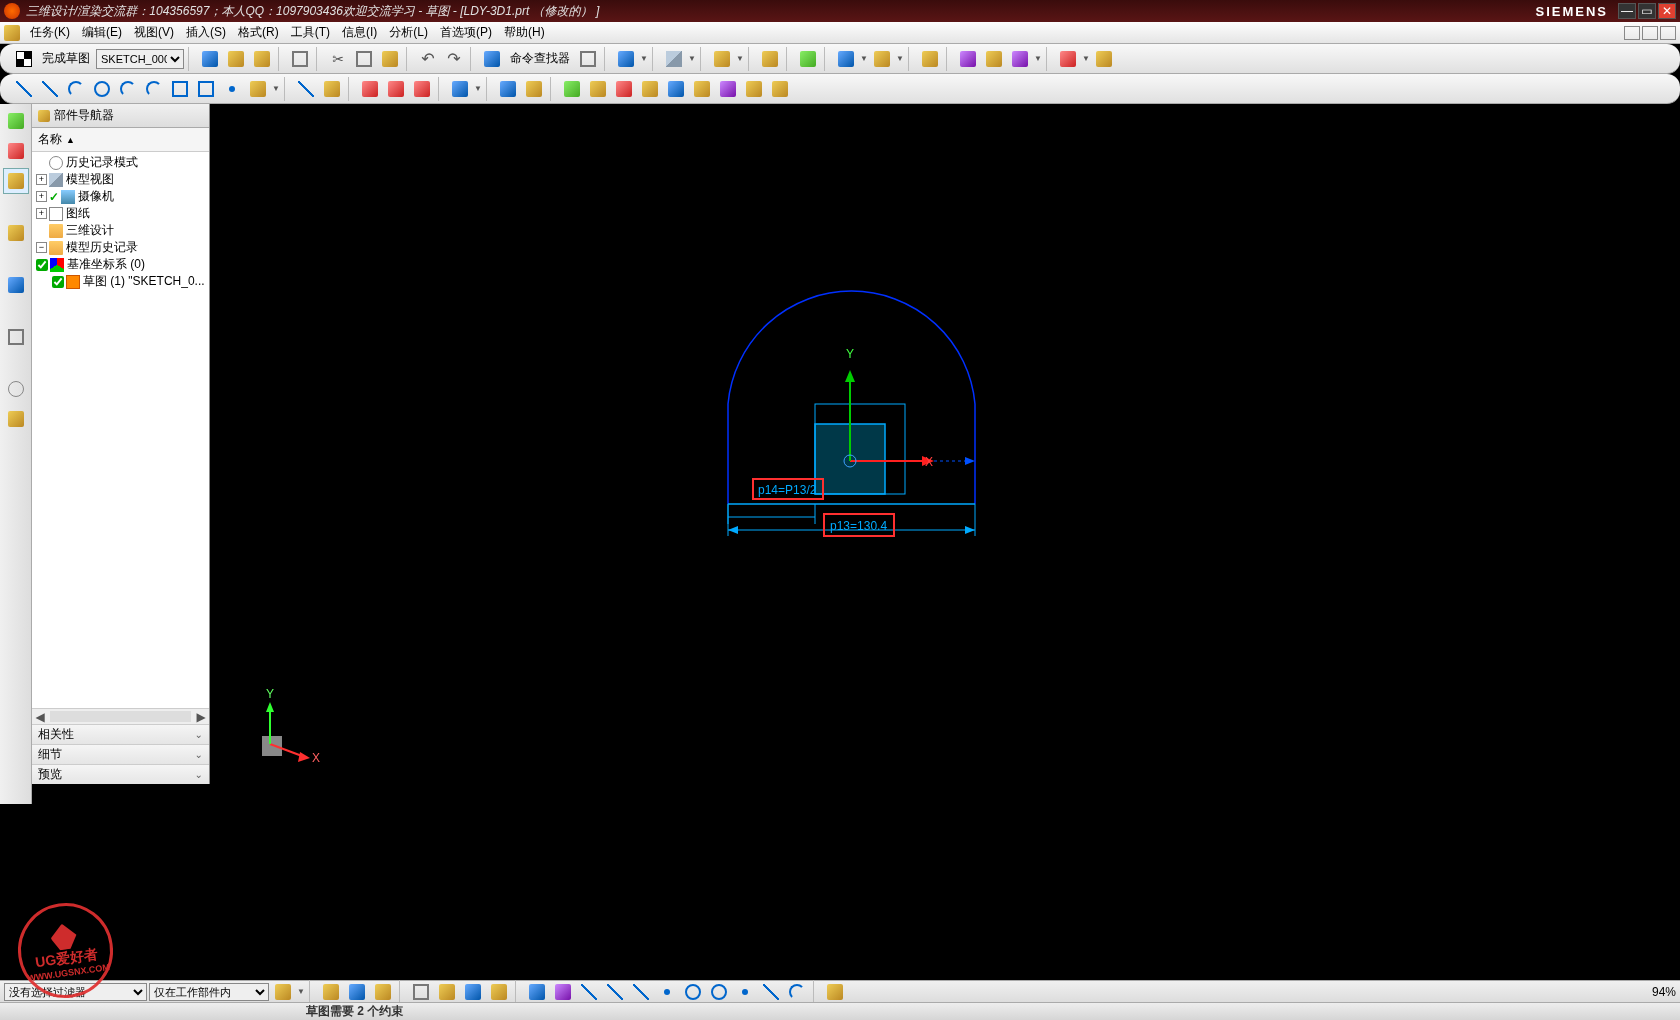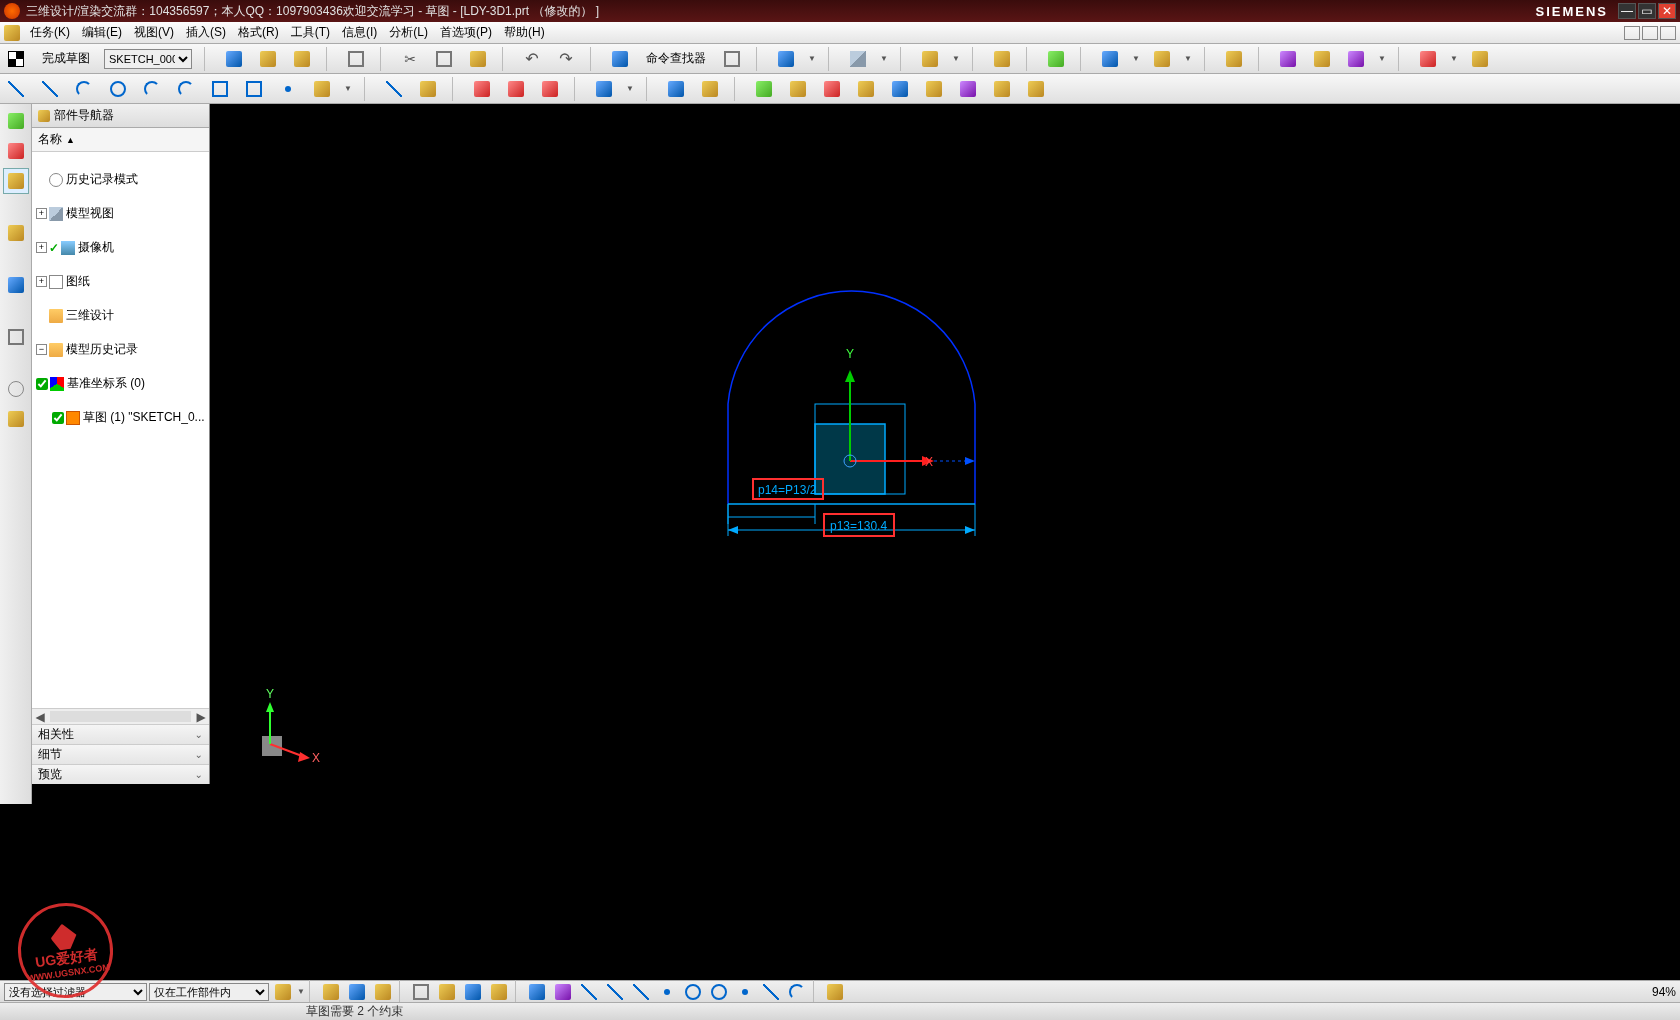--- a/index.html
+++ b/index.html
@@ -1,33 +1,33 @@
 <!DOCTYPE html>
 <html><head>
 <meta charset="utf-8">
 <style>
 * { margin: 0; padding: 0; box-sizing: border-box; font-family: "Microsoft YaHei", SimSun, Arial, sans-serif; font-size: 12px; }
 body { background: #000; overflow: hidden; width: 1680px; height: 1020px; position: relative; }
 
 
 .title-bar { background: linear-gradient(to bottom, #3a0c0c, #5a1515); height: 22px; display: flex; align-items: center; color: #fff; padding: 0 4px; }
 .title-bar .app-icon { width: 16px; height: 16px; background: radial-gradient(circle, #ff6b00, #cc3300); border-radius: 50%; margin-right: 6px; }
-.title-bar .title-text { flex: 1; color: #e0e0e0; font-size: 12px; }
+.title-bar .title-text { flex: 1; color: #e0e0e0; font-size: 12px; font-style: italic; }
 .title-bar .brand { color: #fff; font-weight: bold; letter-spacing: 2px; margin-right: 8px; font-size: 13px; }
 .title-bar .win-btn { width: 18px; height: 16px; margin-left: 2px; display: flex; align-items: center; justify-content: center; cursor: pointer; color: #fff; border: 1px solid #555; background: #333; }
 .title-bar .close-btn { background: #e04030; }
 
 
 .menu-bar { background: linear-gradient(to bottom, #fdfdfd, #e5e5e5); height: 22px; display: flex; align-items: center; padding: 0 4px; border-bottom: 1px solid #aaa; }
 .menu-bar .mitem { padding: 2px 6px; color: #000; cursor: pointer; }
 .menu-bar .spacer { flex: 1; }
 .menu-bar .mdi-btn { width: 16px; height: 14px; border: 1px solid #888; margin-left: 2px; cursor: pointer; }
 
 
-.toolbar-row { background: linear-gradient(to bottom, #f8f8f8, #e0e0e0); height: 30px; display: flex; align-items: center; padding: 2px 4px; border-bottom: 1px solid #aaa; gap: 10px; }
+.toolbar-row { background: linear-gradient(to bottom, #f8f8f8, #e0e0e0); height: 30px; display: flex; align-items: center; padding: 2px 12px; border-bottom: 1px solid #aaa; gap: 2px; border-radius: 13px; }
 .tb-btn { width: 24px; height: 24px; display: flex; align-items: center; justify-content: center; cursor: pointer; position: relative; border: 1px solid transparent; }
 .tb-sep { width: 6px; height: 24px; border-left: 1px solid #bbb; margin: 0 2px; }
 .tb-dd { width: 8px; font-size: 8px; color: #555; }
 .tb-label { color: #000; padding: 0 4px; }
 .sketch-select { height: 20px; width: 88px; font-size: 11px; border: 1px solid #888; }
 
 
 .ico { width: 16px; height: 16px; display: inline-block; }
 .ico-flag { background: repeating-conic-gradient(#000 0 25%, #fff 0 50%); border: 1px solid #000; }
 .ico-box { border: 2px solid #777; }
@@ -48,21 +48,21 @@
 
 .left-vbar { position: absolute; left: 0; top: 104px; width: 32px; background: linear-gradient(to right, #f0f0f0, #ddd); border-right: 1px solid #aaa; height: 700px; display: flex; flex-direction: column; align-items: center; padding-top: 4px; gap: 4px; }
 .left-vbar .tb-btn { width: 26px; height: 26px; }
 .left-vbar .vgap { height: 18px; }
 
 
 .nav-panel { position: absolute; left: 32px; top: 104px; width: 178px; height: 680px; background: #fff; border-right: 1px solid #888; display: flex; flex-direction: column; }
 .nav-title { background: linear-gradient(to bottom, #f0f0f0, #ddd); padding: 3px 6px; border-bottom: 1px solid #aaa; display: flex; align-items: center; gap: 4px; }
 .nav-header { background: #f5f5f5; padding: 3px 6px; border-bottom: 1px solid #ccc; display: flex; align-items: center; }
 .nav-tree { flex: 1; overflow: auto; padding: 2px 0; }
-.tree-row { display: flex; align-items: center; height: 17px; padding-left: 4px; cursor: pointer; white-space: nowrap; margin-top: 17px; }
+.tree-row { display: flex; align-items: center; height: 17px; padding-left: 4px; cursor: pointer; white-space: nowrap; }
 .tree-exp { width: 11px; height: 11px; border: 1px solid #888; display: flex; align-items: center; justify-content: center; font-size: 9px; margin-right: 2px; color: #000; line-height: 1; }
 .tree-sp { width: 13px; display: inline-block; }
 .tree-chk { width: 12px; height: 12px; accent-color: #0a0; margin-right: 2px; }
 .tree-ico { width: 14px; height: 14px; margin-right: 3px; display: inline-block; }
 .ti-clock { border: 1.5px solid #888; border-radius: 50%; }
 .ti-folder { background: linear-gradient(#fc6, #ea4); border-radius: 1px; }
 .ti-cam { background: linear-gradient(#8cf, #48a); }
 .ti-sheet { border: 1.5px solid #888; background: #fff; }
 .ti-cube { background: linear-gradient(135deg, #bcd 50%, #89a 50%); }
 .ti-csys { background: conic-gradient(#f00 0 120deg, #0c0 120deg 240deg, #00f 240deg 360deg); }
@@ -78,21 +78,21 @@
 
 .gfx { position: absolute; left: 210px; top: 104px; right: 0; bottom: 36px; background: #000; }
 .gfx svg { width: 100%; height: 100%; }
 
 
 .filter-bar { position: absolute; left: 0; bottom: 18px; right: 0; height: 22px; background: linear-gradient(to bottom, #f0f0f0, #ddd); border-top: 1px solid #aaa; display: flex; align-items: center; padding: 0 4px; gap: 2px; }
 .filter-sel { height: 18px; font-size: 11px; border: 1px solid #888; }
 
 
 .status-bar { position: absolute; left: 0; bottom: 0; right: 0; height: 18px; background: linear-gradient(to bottom, #eee, #d5d5d5); border-top: 1px solid #aaa; display: flex; align-items: center; padding: 0 6px; font-size: 11px; color: #333; }
-.status-bar .smsg2 { margin-left: 300px; }
+.status-bar .smsg2 { margin-left: 300px; font-weight: bold; }
 
 
 .watermark { position: absolute; left: 18px; bottom: 22px; width: 95px; height: 95px; border: 3px solid #e03030; border-radius: 50%; display: flex; flex-direction: column; align-items: center; justify-content: center; color: #e03030; font-weight: bold; transform: rotate(-8deg); opacity: 0.92; pointer-events: none; }
 .watermark .wm1 { font-size: 14px; }
 .watermark .wm2 { font-size: 9px; }
 .watermark .wm-fig { width: 26px; height: 26px; background: #e03030; clip-path: polygon(50% 0, 100% 50%, 70% 100%, 30% 100%, 0 50%); }
 </style>
 </head>
 <body>
 

